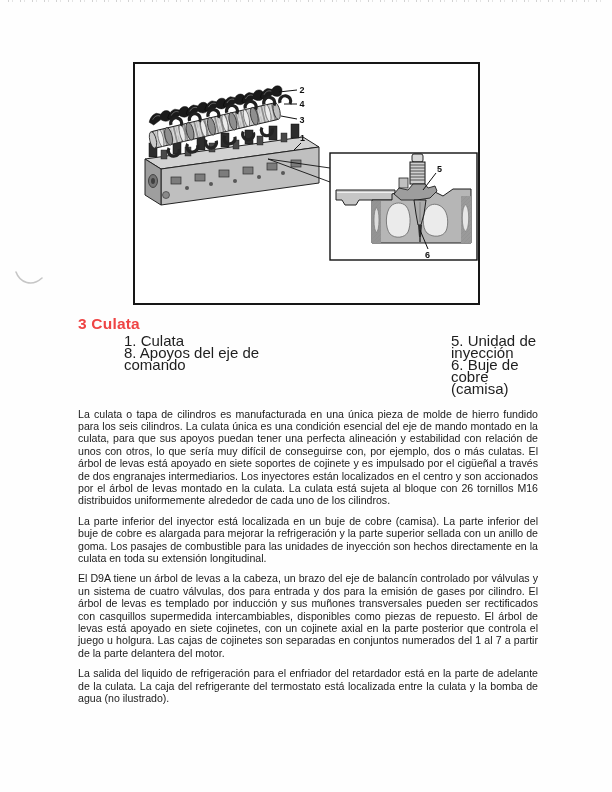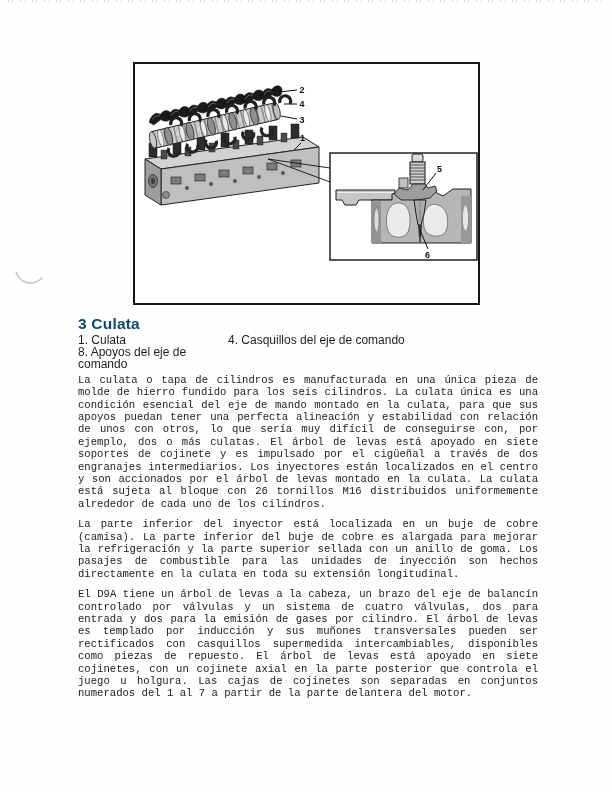--- a/index.html
+++ b/index.html
@@ -16,27 +16,27 @@
       rgba(60,60,60,.5) 0 1px, rgba(0,0,0,0) 1px 4px,
       rgba(90,90,90,.35) 4px 5px, rgba(0,0,0,0) 5px 12px);
   }
   .scan-mark{position:absolute;left:13px;top:268px;}
 
   .figure-frame{position:absolute;left:133px;top:62px;width:347px;height:243px;}
   .figure-frame svg{display:block;}
 
   .content{position:absolute;left:78px;top:315px;width:460px;}
   .section-heading{
-    font-size:15.5px;font-weight:bold;margin:0;letter-spacing:.2px;color:#0c4a6e;
+    font-size:15.5px;font-weight:bold;margin:0;letter-spacing:.2px;color:#ef4444;
   }
   .legend{
     display:grid;grid-template-columns:150px 177px 1fr;
-    margin-top:2px;font-size:12px;line-height:11.9px;color:#1e1e1e;
-  }
-  .paras{margin-top:3px;font-family:Liberation Mono, monospace;}
+    margin-top:2px;font-size:15px;line-height:11.9px;color:#1e1e1e;margin-left:46px;
+  }
+  .paras{margin-top:13px;}
   .paras p{
     margin:0 0 8px 0;font-size:10.6px;line-height:12.4px;
     text-align:justify;color:#1b1b1b;
   }
   .fig-label{font-size:9px;font-weight:bold;fill:#101010;font-family:"Liberation Sans",sans-serif;}
 </style>
 </head>
 <body>
 
 <div class="page">
@@ -224,24 +224,28 @@
 
   <div class="content">
     <h1 class="section-heading">3 Culata</h1>
 
     <div class="legend">
       <div>
         <div>1. Culata</div>
         <div>8. Apoyos del eje de comando</div>
       </div>
       <div>
-        <div>4. Casquillos del eje de comando</div>
+      </div>
+      <div>
+        <div>5. Unidad de inyección</div>
+        <div>6. Buje de cobre (camisa)</div>
       </div>
     </div>
 
     <div class="paras">
       <p>La culata o tapa de cilindros es manufacturada en una única pieza de molde de hierro fundido para los seis cilindros. La culata única es una condición esencial del eje de mando montado en la culata, para que sus apoyos puedan tener una perfecta alineación y estabilidad con relación de unos con otros, lo que sería muy difícil de conseguirse con, por ejemplo, dos o más culatas. El árbol de levas está apoyado en siete soportes de cojinete y es impulsado por el cigüeñal a través de dos engranajes intermediarios. Los inyectores están localizados en el centro y son accionados por el árbol de levas montado en la culata. La culata está sujeta al bloque con 26 tornillos M16 distribuidos uniformemente alrededor de cada uno de los cilindros.</p>
       <p>La parte inferior del inyector está localizada en un buje de cobre (camisa). La parte inferior del buje de cobre es alargada para mejorar la refrigeración y la parte superior sellada con un anillo de goma. Los pasajes de combustible para las unidades de inyección son hechos directamente en la culata en toda su extensión longitudinal.</p>
       <p>El D9A tiene un árbol de levas a la cabeza, un brazo del eje de balancín controlado por válvulas y un sistema de cuatro válvulas, dos para entrada y dos para la emisión de gases por cilindro. El árbol de levas es templado por inducción y sus muñones transversales pueden ser rectificados con casquillos supermedida intercambiables, disponibles como piezas de repuesto. El árbol de levas está apoyado en siete cojinetes, con un cojinete axial en la parte posterior que controla el juego u holgura. Las cajas de cojinetes son separadas en conjuntos numerados del 1 al 7 a partir de la parte delantera del motor.</p>
+      <p>La salida del liquido de refrigeración para el enfriador del retardador está en la parte de adelante de la culata. La caja del refrigerante del termostato está localizada entre la culata y la bomba de agua (no ilustrado).</p>
     </div>
   </div>
 
 </div>
 
 </body></html>

